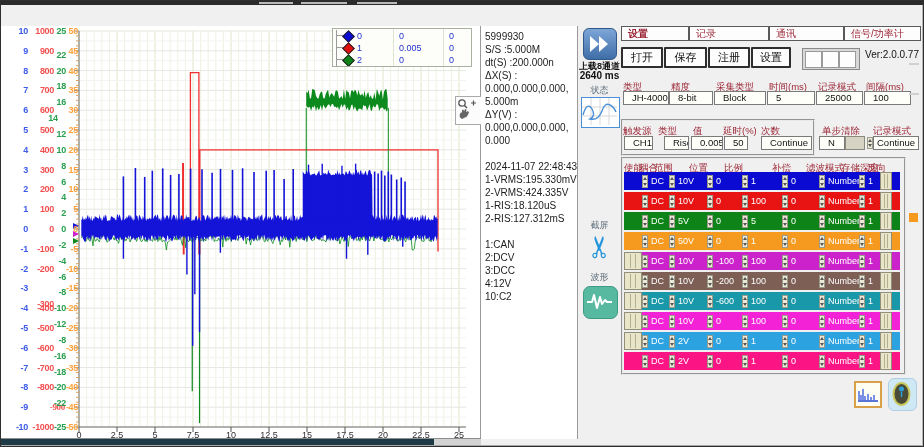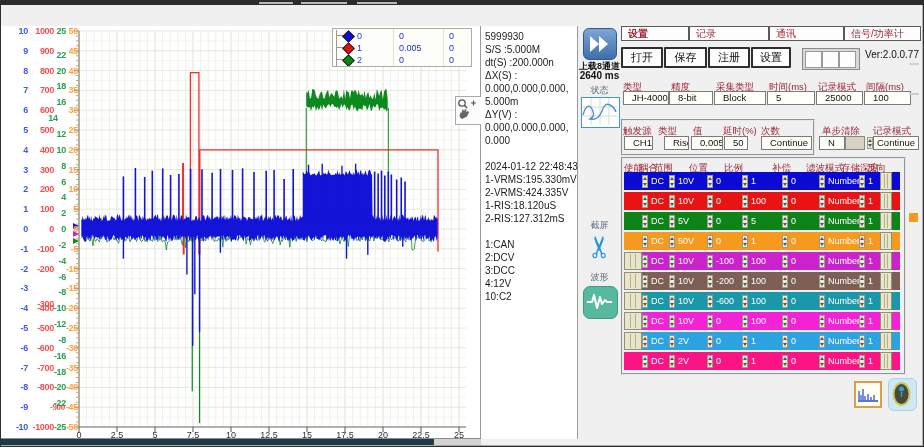--- a/index.html
+++ b/index.html
@@ -487,21 +487,21 @@
       <div class="info-line">5999930</div>
       <div class="info-line">S/S   :5.000M</div>
       <div class="info-line">dt(S)   :200.000n</div>
       <div class="info-line">ΔX(S) :</div>
       <div class="info-line">0.000,0.000,0.000,</div>
       <div class="info-line">5.000m</div>
       <div class="info-line">ΔY(V) :</div>
       <div class="info-line">0.000,0.000,0.000,</div>
       <div class="info-line">0.000</div>
       <div class="info-line" style="height: 13px;"></div>
-      <div class="info-line">2024-01-12 22:48:43</div>
+      <div class="info-line">2024-11-07 22:48:43</div>
       <div class="info-line">1-VRMS:195.330mV</div>
       <div class="info-line">2-VRMS:424.335V</div>
       <div class="info-line">1-RIS:18.120uS</div>
       <div class="info-line">2-RIS:127.312mS</div>
       <div class="info-line" style="height: 13px;"></div>
       <div class="info-line">1:CAN</div>
       <div class="info-line">2:DCV</div>
       <div class="info-line">3:DCC</div>
       <div class="info-line">4:12V</div>
       <div class="info-line">10:C2</div>

